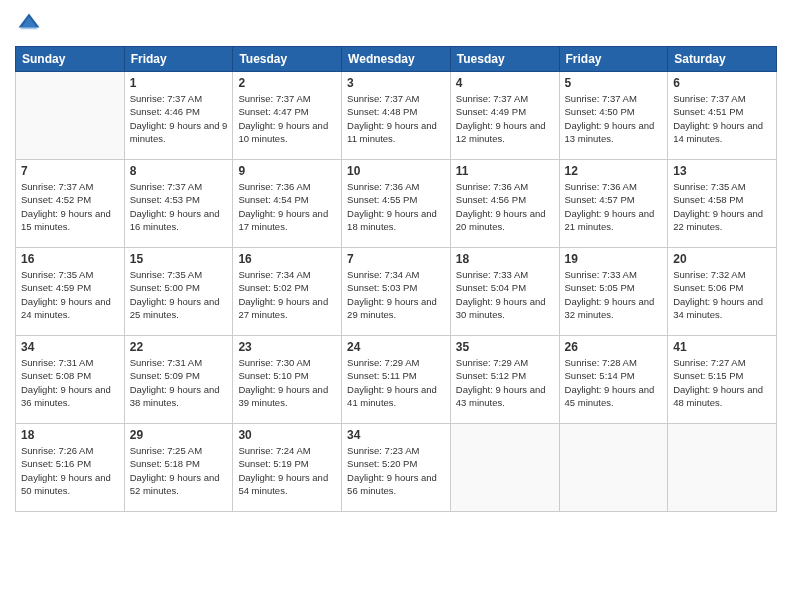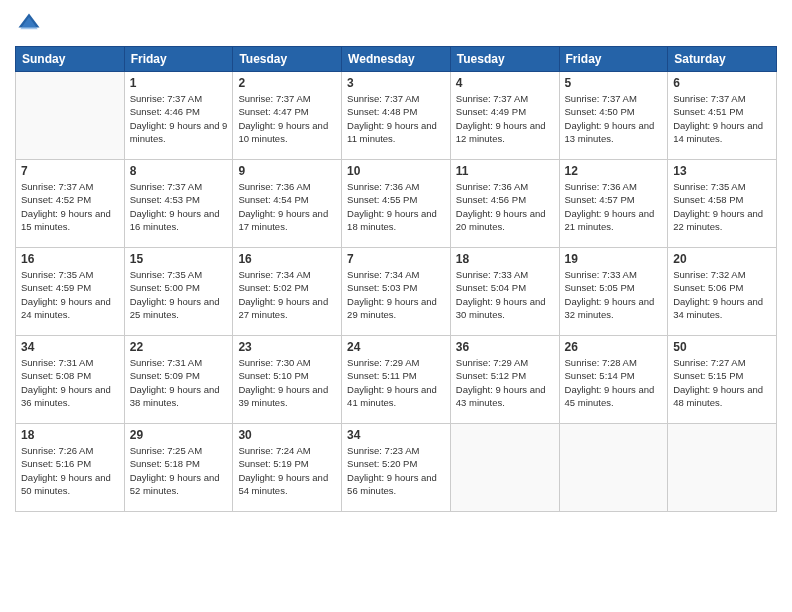--- a/index.html
+++ b/index.html
@@ -272,33 +272,33 @@
             Sunrise: 7:30 AM<br>Sunset: 5:10 PM<br>Daylight: 9 hours and 39 minutes.
           </div>
         </td>
           <td>
           <div class="day-number">24</div>
           <div class="day-info">
             Sunrise: 7:29 AM<br>Sunset: 5:11 PM<br>Daylight: 9 hours and 41 minutes.
           </div>
         </td>
           <td>
-          <div class="day-number">36</div>
+          <div class="day-number">35</div>
           <div class="day-info">
             Sunrise: 7:29 AM<br>Sunset: 5:12 PM<br>Daylight: 9 hours and 43 minutes.
           </div>
         </td>
           <td>
           <div class="day-number">26</div>
           <div class="day-info">
             Sunrise: 7:28 AM<br>Sunset: 5:14 PM<br>Daylight: 9 hours and 45 minutes.
           </div>
         </td>
           <td>
-          <div class="day-number">50</div>
+          <div class="day-number">41</div>
           <div class="day-info">
             Sunrise: 7:27 AM<br>Sunset: 5:15 PM<br>Daylight: 9 hours and 48 minutes.
           </div>
         </td>
         </tr>
         <tr>
           <td>
           <div class="day-number">18</div>
           <div class="day-info">
             Sunrise: 7:26 AM<br>Sunset: 5:16 PM<br>Daylight: 9 hours and 50 minutes.

